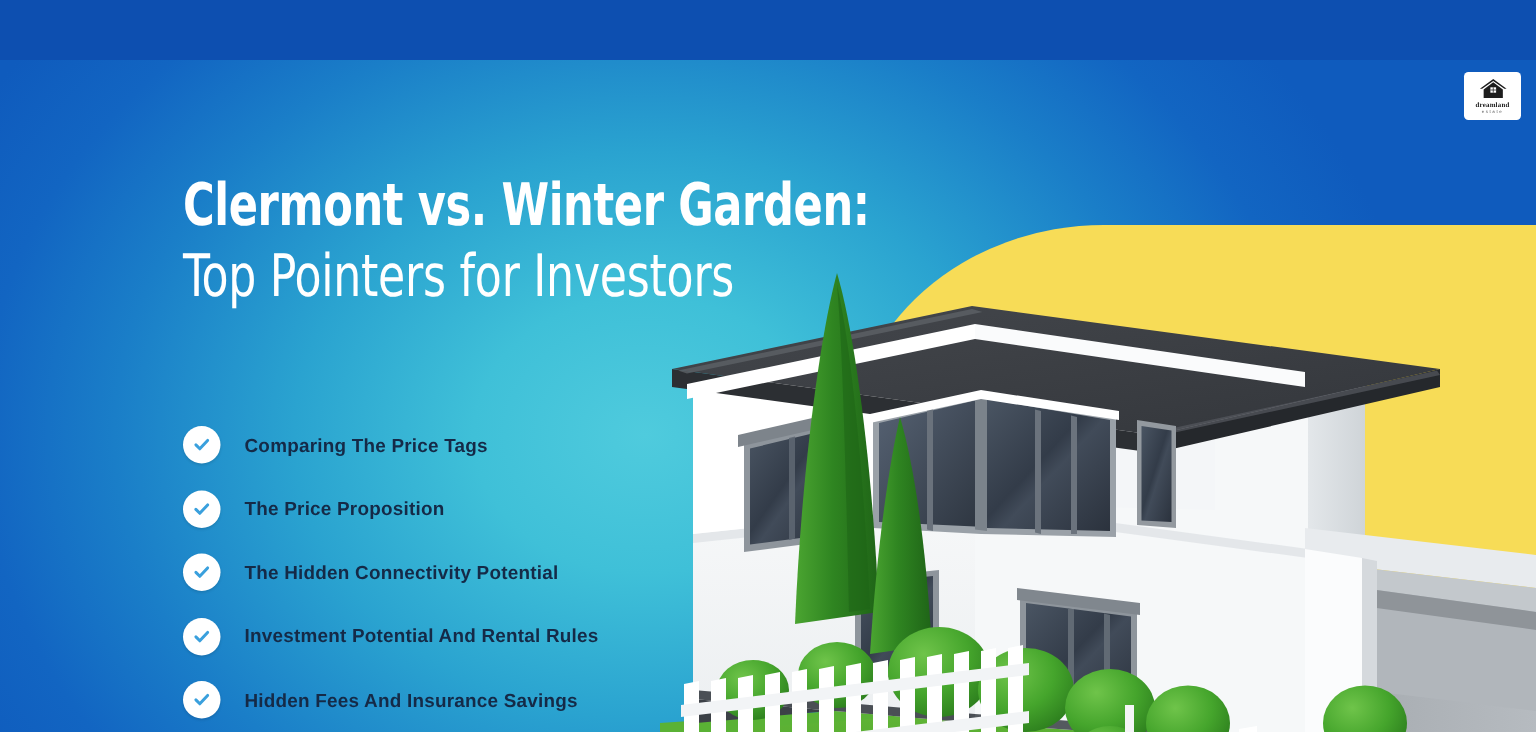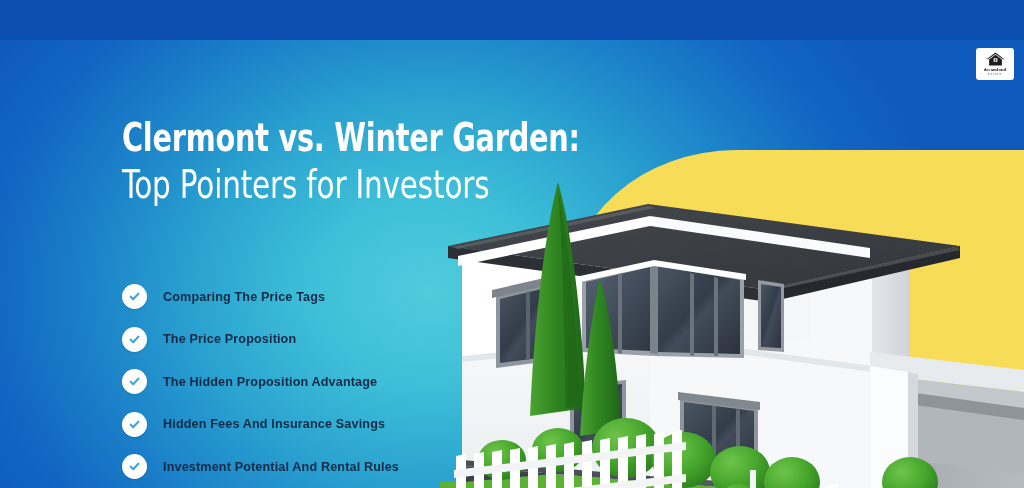--- a/index.html
+++ b/index.html
@@ -337,39 +337,39 @@
         </span>
         <span class="point-label">The Price Proposition</span>
       </li>
 
       <li class="point">
         <span class="check-badge">
           <svg width="13" height="13" viewBox="0 0 13 13">
             <path d="M2.6 6.6 L5.2 9.2 L10.4 3.6" fill="none" stroke="#3aa0dd" stroke-width="2" stroke-linecap="round" stroke-linejoin="round"></path>
           </svg>
         </span>
-        <span class="point-label">The Hidden Proposition Advantage</span>
+        <span class="point-label">The Hidden Connectivity Potential</span>
+      </li>
+
+      <li class="point">
+        <span class="check-badge">
+          <svg width="13" height="13" viewBox="0 0 13 13">
+            <path d="M2.6 6.6 L5.2 9.2 L10.4 3.6" fill="none" stroke="#3aa0dd" stroke-width="2" stroke-linecap="round" stroke-linejoin="round"></path>
+          </svg>
+        </span>
+        <span class="point-label">Investment Potential And Rental Rules</span>
       </li>
 
       <li class="point">
         <span class="check-badge">
           <svg width="13" height="13" viewBox="0 0 13 13">
             <path d="M2.6 6.6 L5.2 9.2 L10.4 3.6" fill="none" stroke="#3aa0dd" stroke-width="2" stroke-linecap="round" stroke-linejoin="round"></path>
           </svg>
         </span>
         <span class="point-label">Hidden Fees And Insurance Savings</span>
-      </li>
-
-      <li class="point">
-        <span class="check-badge">
-          <svg width="13" height="13" viewBox="0 0 13 13">
-            <path d="M2.6 6.6 L5.2 9.2 L10.4 3.6" fill="none" stroke="#3aa0dd" stroke-width="2" stroke-linecap="round" stroke-linejoin="round"></path>
-          </svg>
-        </span>
-        <span class="point-label">Investment Potential And Rental Rules</span>
       </li>
 
     </ul>
   </div>
 
   <div class="logo">
     <svg class="logo-mark" width="19" height="14" viewBox="0 0 19 14">
       <path d="M9.5 0.6 L18.4 7.2 L16.9 7.2 L9.5 2.0 L2.1 7.2 L0.6 7.2 Z" fill="#1d1d1d"></path>
       <path d="M9.5 2.8 L15.9 7.6 L15.9 13.4 L3.1 13.4 L3.1 7.6 Z" fill="#1d1d1d"></path>
       <rect x="7.6" y="6.2" width="3.8" height="3.6" fill="#ffffff"></rect>

